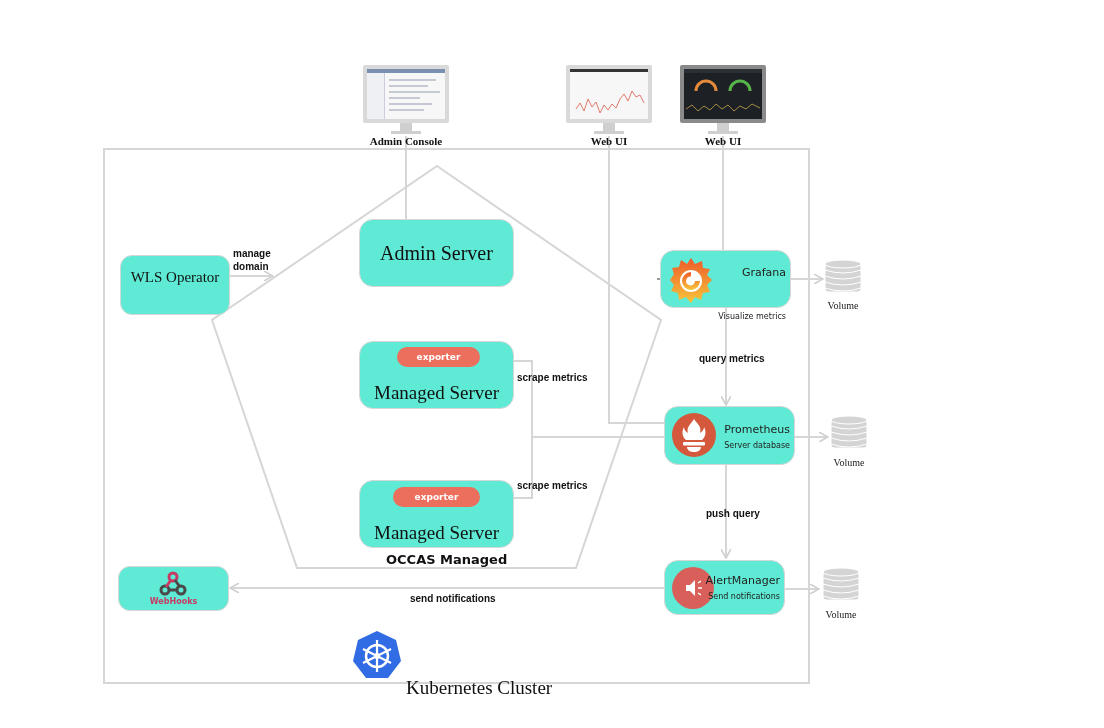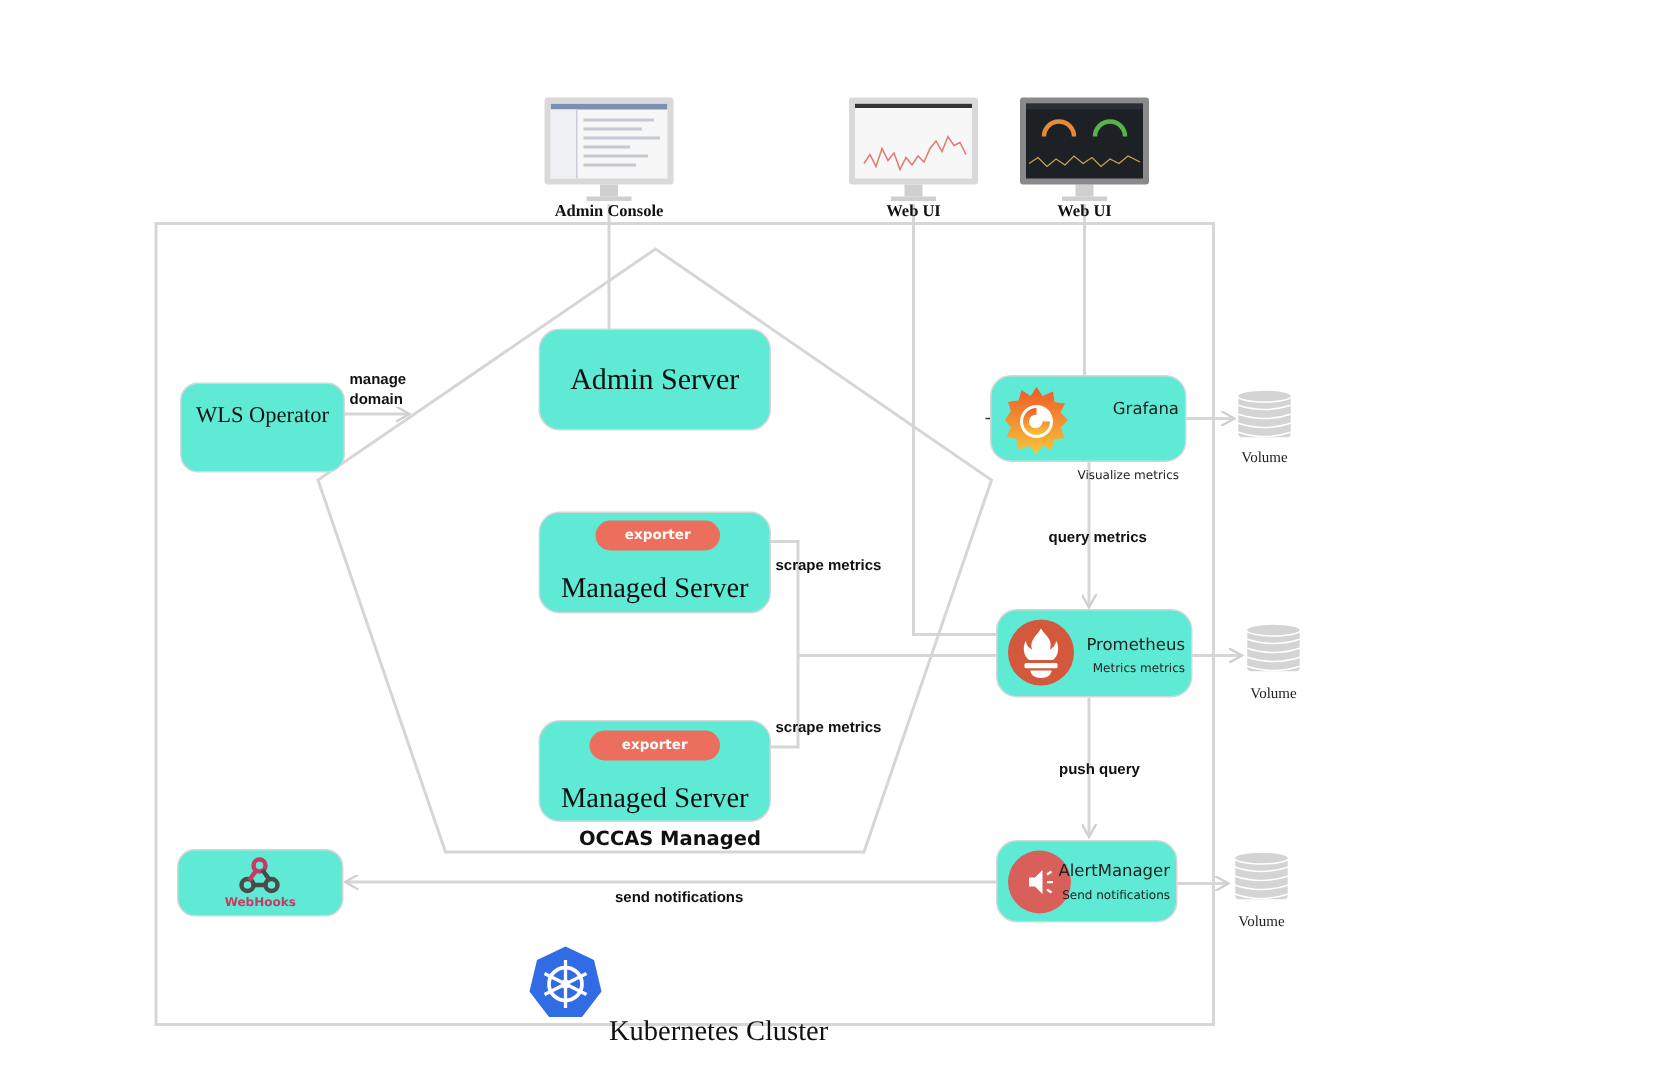--- a/index.html
+++ b/index.html
@@ -156,21 +156,21 @@
 <div class="box" style="left:664px; top:406px; width:131px; height:59px;padding-left:24px;">
   <span style="position:absolute; left:6px; top:5px; width:46px; height:46px;">
     <svg width="46" height="46" viewBox="0 0 46 46">
       <circle cx="23" cy="23" r="22" fill="#d4583b"></circle>
       <path d="M23,7 C26,12 31,14 29,21 C32,19 33,17 33,15 C36,20 34,26 31,28 L15,28 C12,26 10,20 13,15 C13,18 15,20 17,21 C15,15 20,12 23,7 Z" fill="#fff"></path>
       <rect x="12" y="30" width="22" height="3.5" rx="1" fill="#fff"></rect>
       <path d="M16,35 L30,35 C30,38 27,40 23,40 C19,40 16,38 16,35 Z" fill="#fff"></path>
     </svg>
   </span>
   <div class="svc-title" style="right:4px; top:16px;">Prometheus</div>
-  <div class="svc-sub" style="right:4px; top:34px;">Metrics metrics</div>
+  <div class="svc-sub" style="right:4px; top:34px;">Server database</div>
 </div>
 <div class="lbl" style="left:706px; top:507px;">push query</div>
 
 <div class="box" style="left:664px; top:560px; width:121px; height:55px;">
   <span style="position:absolute; left:6px; top:5px; width:44px; height:44px;">
     <svg width="44" height="44" viewBox="0 0 44 44">
       <circle cx="22" cy="22" r="21" fill="#d9605a"></circle>
       <path d="M15,19 L19,19 L24,14 L24,30 L19,25 L15,25 Z" fill="#fff"></path>
       <line x1="27" y1="17" x2="30" y2="15" stroke="#fff" stroke-width="1.5"></line>
       <line x1="27" y1="22" x2="31" y2="22" stroke="#fff" stroke-width="1.5"></line>

